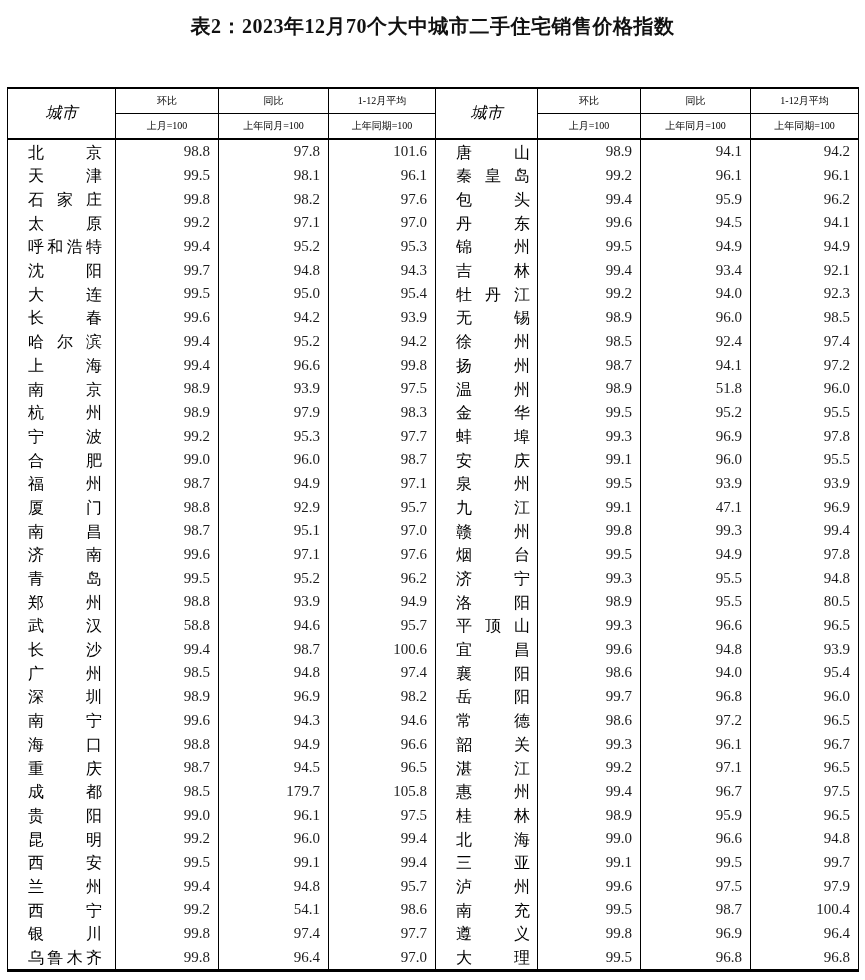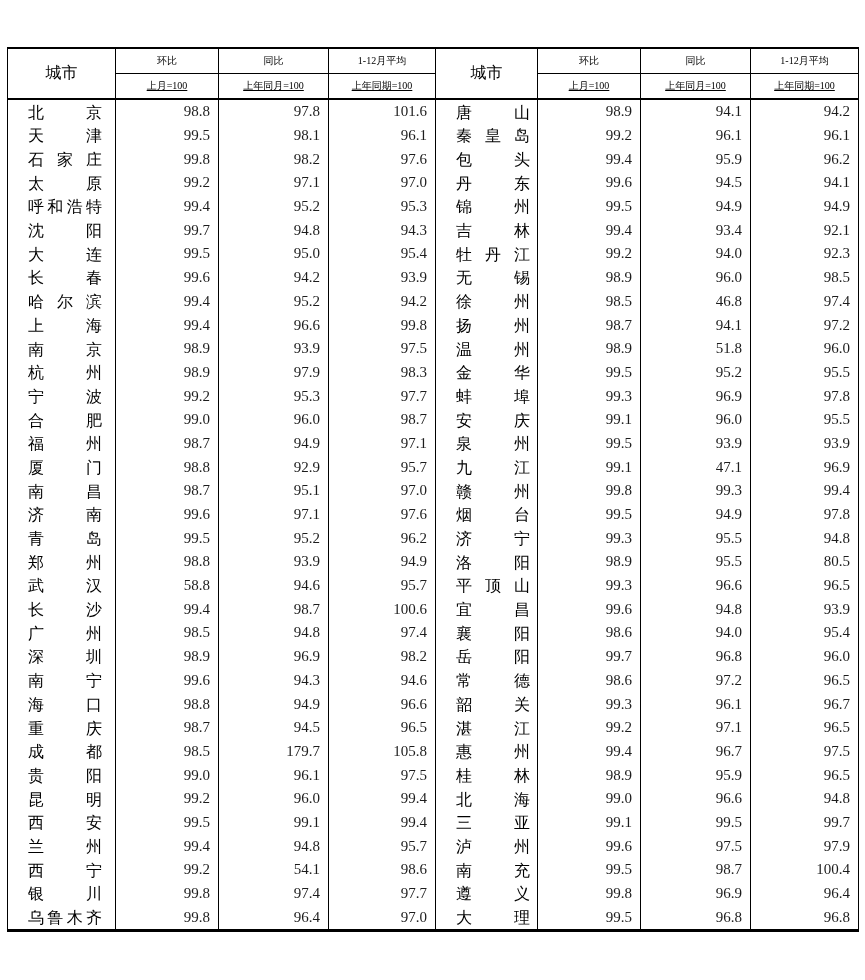--- a/index.html
+++ b/index.html
@@ -40,38 +40,39 @@
     white-space: nowrap;
   }
   thead th {
     font-weight: normal;
     font-size: 10px;
     text-align: center;
     height: 24px;
     vertical-align: middle;
   }
   thead tr.group-row th.stat-h { border-bottom: 1px solid #000; }
-  thead th.city-h { border-bottom: 2px solid #000; font-size: 16px; }
-  thead tr.base-row th { border-bottom: 2px solid #000; text-decoration: underline; }
+  thead th.city-h { border-bottom: 2px solid #000; font-size: 16px; font-style: italic; }
+  thead tr.base-row th { border-bottom: 2px solid #000; }
   tbody td { height: 23.7px; font-size: 15px; vertical-align: middle; }
   td.num { text-align: right; padding-right: 8px; color: #1c1c1c; }
   td.city { padding-left: 20px; }
   .city-name {
     display: inline-flex;
     justify-content: space-between;
     width: 74px;
     font-size: 16px;
     line-height: 1;
     vertical-align: middle;
   }
 </style>
 </head>
 <body>
 
 <div class="page">
+  <h1 class="title">表2：2023年12月70个大中城市二手住宅销售价格指数</h1>
 
   <table class="price-table">
     <colgroup>
       <col style="width:108px">
         <col style="width:103px">
         <col style="width:110px">
         <col style="width:107px">
       <col style="width:102px">
         <col style="width:103px">
         <col style="width:110px">
@@ -238,21 +239,21 @@
               <span>滨</span>
             </span></td>
           <td class="num">99.4</td>
           <td class="num">95.2</td>
           <td class="num">94.2</td>
           <td class="city"><span class="city-name">
               <span>徐</span>
               <span>州</span>
             </span></td>
           <td class="num">98.5</td>
-          <td class="num">46.8</td>
+          <td class="num">92.4</td>
           <td class="num">97.4</td>
         </tr>
         <tr>
           <td class="city"><span class="city-name">
               <span>上</span>
               <span>海</span>
             </span></td>
           <td class="num">99.4</td>
           <td class="num">96.6</td>
           <td class="num">99.8</td>

